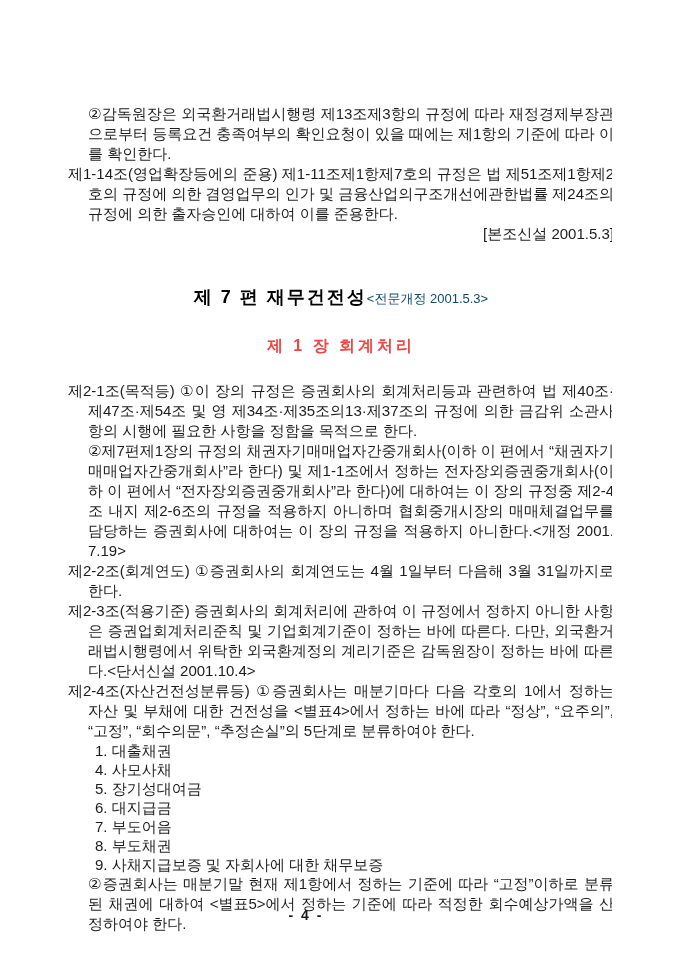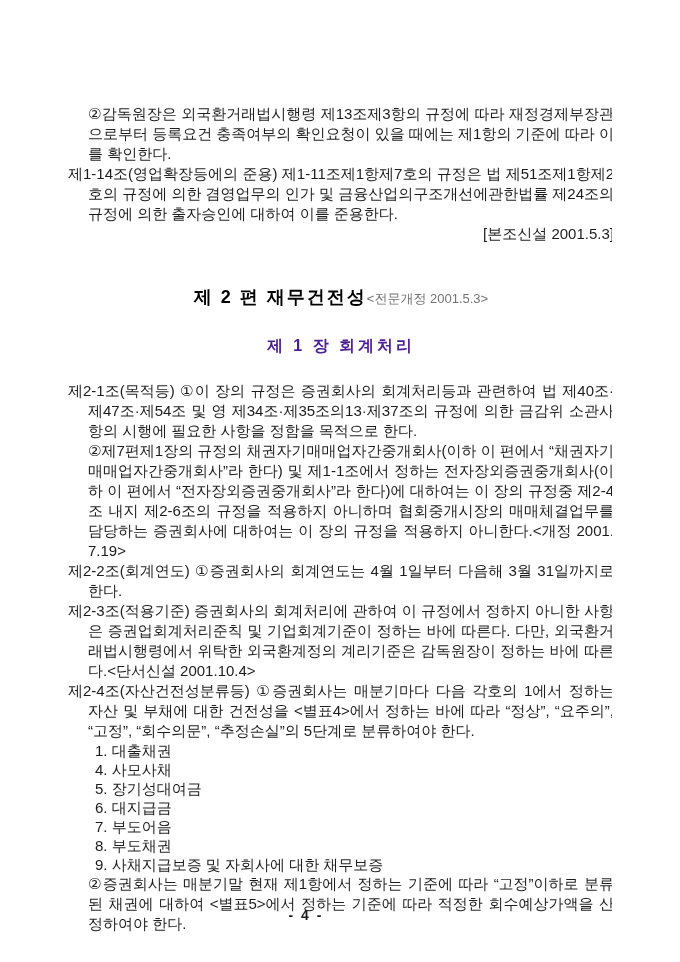--- a/index.html
+++ b/index.html
@@ -51,29 +51,29 @@
     font-size: 18px;
     font-weight: bold;
     letter-spacing: 2px;
     color: #000000;
     white-space: nowrap;
   }
   .revision-note {
     font-size: 13px;
     font-weight: normal;
     letter-spacing: 0;
-    color: #737373;
+    color: #0c4a6e;
   }
   .chapter-heading {
     margin: 27px 0 0 0;
     text-align: center;
     font-size: 16px;
     font-weight: bold;
     letter-spacing: 3px;
-    color: #4c1d95;
+    color: #ef4444;
   }
   .body-block {
     margin-top: 24px;
   }
   .footer {
     position: absolute;
     left: 0;
     right: 0;
     top: 907px;
     text-align: center;
@@ -89,21 +89,21 @@
 <div class="page">
   <div class="content">
 
     <div class="text-block">
         <div class="para para--sub">②감독원장은 외국환거래법시행령 제13조제3항의 규정에 따라 재정경제부장관으로부터 등록요건 충족여부의 확인요청이 있을 때에는 제1항의 기준에 따라 이를 확인한다.</div>
         <div class="para para--article">제1-14조(영업확장등에의 준용) 제1-11조제1항제7호의 규정은 법 제51조제1항제2호의 규정에 의한 겸영업무의 인가 및 금융산업의구조개선에관한법률 제24조의 규정에 의한 출자승인에 대하여 이를 준용한다.</div>
         <div class="para para--note">[본조신설 2001.5.3]</div>
       </div>
 
     <div class="part-heading">
-      <span>제 2 편  재무건전성</span><span class="revision-note">&lt;전문개정 2001.5.3&gt;</span>
+      <span>제 7 편  재무건전성</span><span class="revision-note">&lt;전문개정 2001.5.3&gt;</span>
     </div>
 
     <div class="chapter-heading">제 1 장   회계처리</div>
 
     <div class="text-block body-block">
         <div class="para para--article">제2-1조(목적등) ①이 장의 규정은 증권회사의 회계처리등과 관련하여 법 제40조·제47조·제54조 및 영 제34조·제35조의13·제37조의 규정에 의한 금감위 소관사항의 시행에 필요한 사항을 정함을 목적으로 한다.</div>
         <div class="para para--sub">②제7편제1장의 규정의 채권자기매매업자간중개회사(이하 이 편에서 “채권자기매매업자간중개회사”라 한다) 및 제1-1조에서 정하는 전자장외증권중개회사(이하 이 편에서 “전자장외증권중개회사”라 한다)에 대하여는 이 장의 규정중 제2-4조 내지 제2-6조의 규정을 적용하지 아니하며 협회중개시장의 매매체결업무를 담당하는 증권회사에 대하여는 이 장의 규정을 적용하지 아니한다.&lt;개정 2001.7.19&gt;</div>
         <div class="para para--article">제2-2조(회계연도) ①증권회사의 회계연도는 4월 1일부터 다음해 3월 31일까지로 한다.</div>
         <div class="para para--article">제2-3조(적용기준) 증권회사의 회계처리에 관하여 이 규정에서 정하지 아니한 사항은 증권업회계처리준칙 및 기업회계기준이 정하는 바에 따른다. 다만, 외국환거래법시행령에서 위탁한 외국환계정의 계리기준은 감독원장이 정하는 바에 따른다.&lt;단서신설 2001.10.4&gt;</div>
         <div class="para para--article">제2-4조(자산건전성분류등) ①증권회사는 매분기마다 다음 각호의 1에서 정하는 자산 및 부채에 대한 건전성을 &lt;별표4&gt;에서 정하는 바에 따라 “정상”, “요주의”, “고정”, “회수의문”, “추정손실”의 5단계로 분류하여야 한다.</div>

